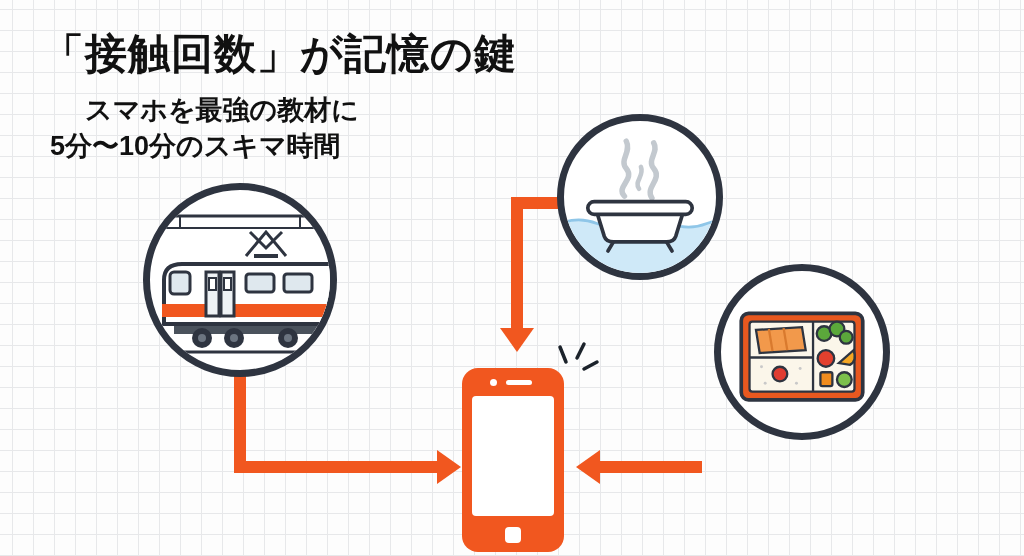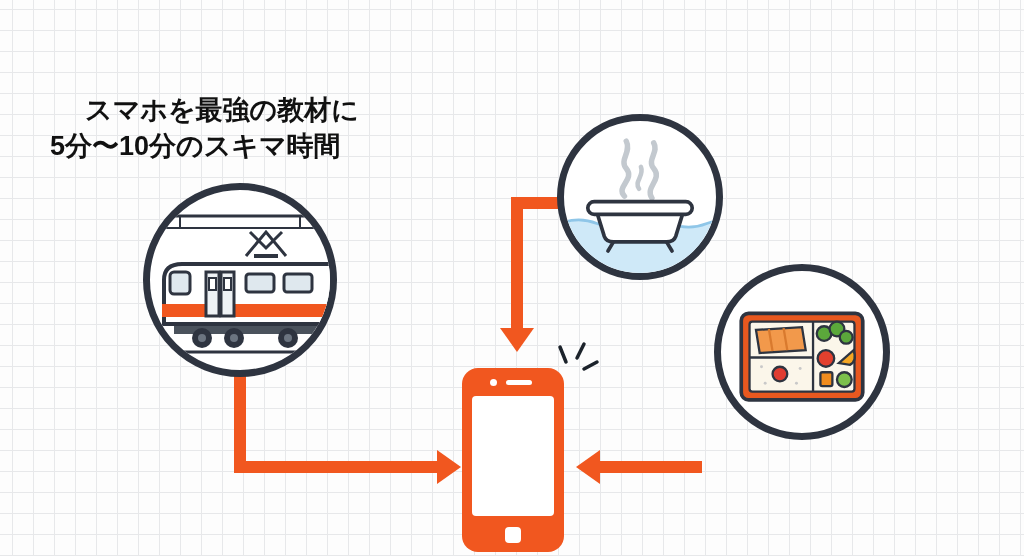--- a/index.html
+++ b/index.html
@@ -65,20 +65,21 @@
   .phone .home{
     position:absolute;left:43px;bottom:9px;width:16px;height:16px;
     border-radius:4px;background:#ffffff;
   }
 </style>
 </head>
 <body>
 
 <div class="slide">
 
+  <div class="title">「接触回数」が記憶の鍵</div>
   <div class="subtitle line1">スマホを最強の教材に</div>
   <div class="subtitle line2">5分〜10分のスキマ時間</div>
 
   <svg class="arrows" viewBox="0 0 1024 556">
 
     <g>
       <path d="M240 372 L240 467 L437 467" fill="none" stroke="#F1571F" stroke-width="12"></path>
       <polygon points="437,450 437,484 461,467" fill="#F1571F"></polygon>
     </g>
 

